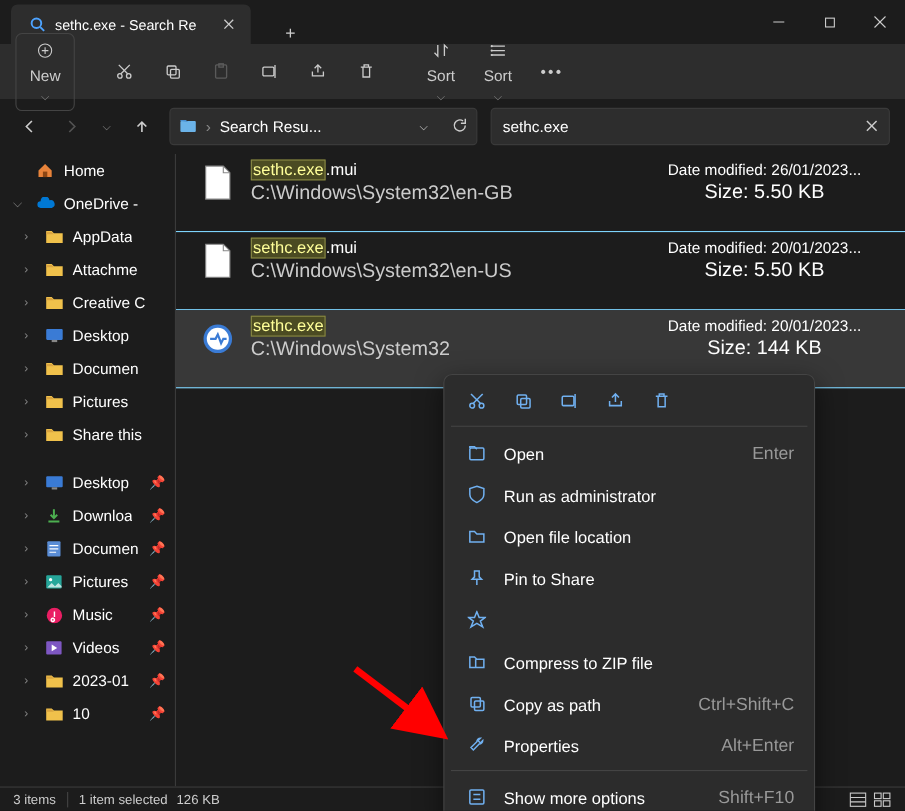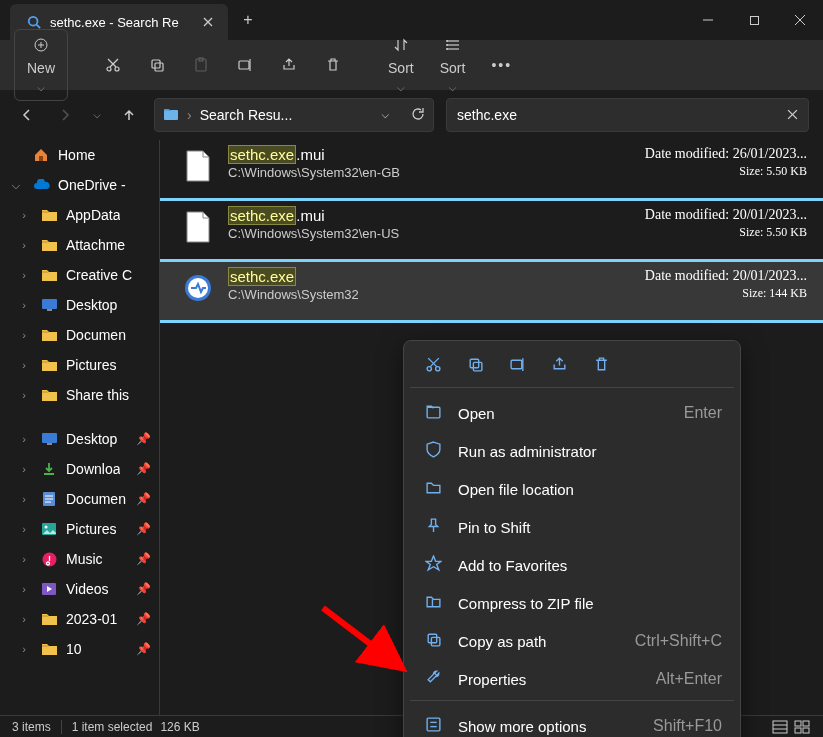--- a/index.html
+++ b/index.html
@@ -9,22 +9,23 @@
   background: #1c1c1c;
   font-family: "Segoe UI", sans-serif;
   color: #ffffff;
   font-size: 14px;
   overflow: hidden;
   position: relative;
 }
 .titlebar {
   height: 40px;
   display: flex;
-  align-items: center;
+  align-items: flex-end;
   background: #1c1c1c;
+  gap: 16px;
 }
 .tab {
   display: flex;
   align-items: center;
   gap: 8px;
   padding: 0 12px 0 16px;
   height: 36px;
   background: #2d2d2d;
   border-radius: 6px 6px 0 0;
   margin-left: 10px;
@@ -109,32 +110,32 @@
 }
 .side-chevron { width: 16px; display: inline-flex; justify-content: center; color: #888; font-size: 11px; }
 .side-icon { width: 18px; height: 18px; display: inline-flex; align-items: center; justify-content: center; }
 .side-label { white-space: nowrap; overflow: hidden; text-overflow: ellipsis; }
 .side-pin { color: #888; font-size: 12px; margin-left: auto;}
 .side-group-sep { height: 14px; }
 .content { flex: 1; background: #1c1c1c; overflow: hidden; }
 .result {
   display: flex;
   align-items: flex-start;
-  padding: 6px 16px 12px 22px;
+  padding: 6px 16px 24px 22px;
   gap: 14px;
-  border-bottom: 3px solid #7dd3fc;
+  border-bottom: 1px solid #7dd3fc;
 }
 .result.selected { background: #383838; }
 .result-icon { width: 32px; height: 40px; display: flex; align-items: center; justify-content: center; }
 .result-main { flex: 1; min-width: 0;}
 .result-name { font-size: 15px; }
-.result-path { font-size: 13px; color: #ccc; margin-top: 2px;}
-.result-meta { text-align: right; width: 224px; font-family: Liberation Serif, serif;}
+.result-path { font-size: 18px; color: #ccc; margin-top: 2px;}
+.result-meta { text-align: center; width: 224px;}
 .result-date { font-size: 14px; white-space: nowrap; }
-.result-size { font-size: 12px; margin-top: 2px;}
+.result-size { font-size: 18px; margin-top: 2px;}
 .highlight { background: #4b4b22; color: #ffff99; padding: 0 1px; border: 1px solid #888844;}
 .statusbar {
   position: absolute;
   bottom: 0; left: 0; right: 0;
   height: 22px;
   border-top: 1px solid #3a3a3a;
   display: flex;
   align-items: center;
   padding: 0 12px;
   font-size: 12px;
@@ -682,29 +683,28 @@
         </svg>
       </span>
     <span class="cm-label">Open file location</span>
   </div>
   <div class="cm-item">
     <span class="cm-icon">
         <svg width="17" height="17" viewBox="0 0 16 16">
           <path d="M6 2 h4 v5 l2 2 h-8 l2 -2 z M8 9 v5" fill="none" stroke="#70b0f0" stroke-width="1.3"></path>
         </svg>
       </span>
-    <span class="cm-label">Pin to Shift</span>
+    <span class="cm-label">Pin to Share</span>
   </div>
   <div class="cm-item">
     <span class="cm-icon">
         <svg width="17" height="17" viewBox="0 0 16 16">
           <path d="M8 1 L10 6 L15 6 L11 9 L13 14 L8 11 L3 14 L5 9 L1 6 L6 6 Z" fill="none" stroke="#70b0f0" stroke-width="1.3"></path>
         </svg>
       </span>
-    <span class="cm-label">Add to Favorites</span>
   </div>
   <div class="cm-item">
     <span class="cm-icon">
         <svg width="17" height="17" viewBox="0 0 16 16">
           <path d="M2 4 h4 l2 2 h6 v7 h-12 z M7 6 v7" fill="none" stroke="#70b0f0" stroke-width="1.3"></path>
         </svg>
       </span>
     <span class="cm-label">Compress to ZIP file</span>
   </div>
   <div class="cm-item">

